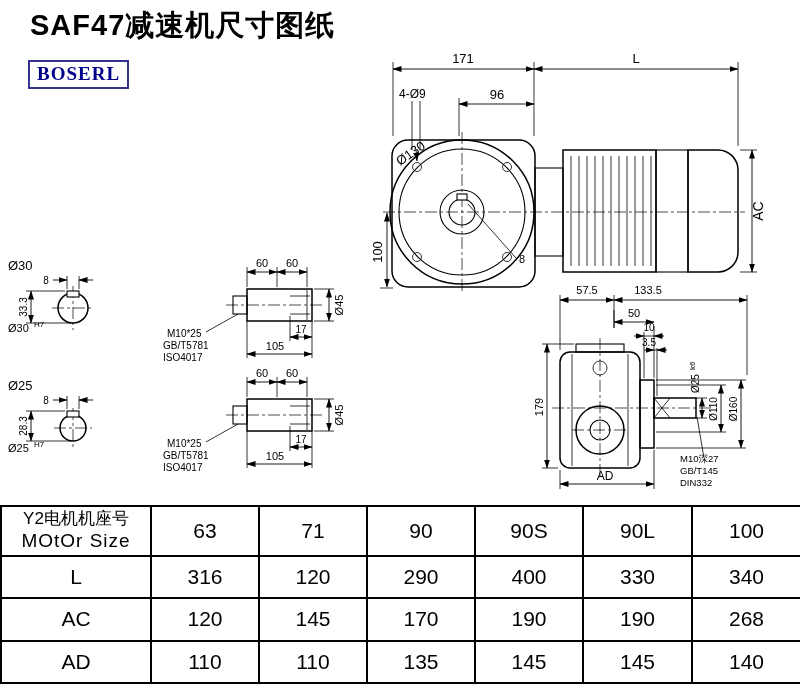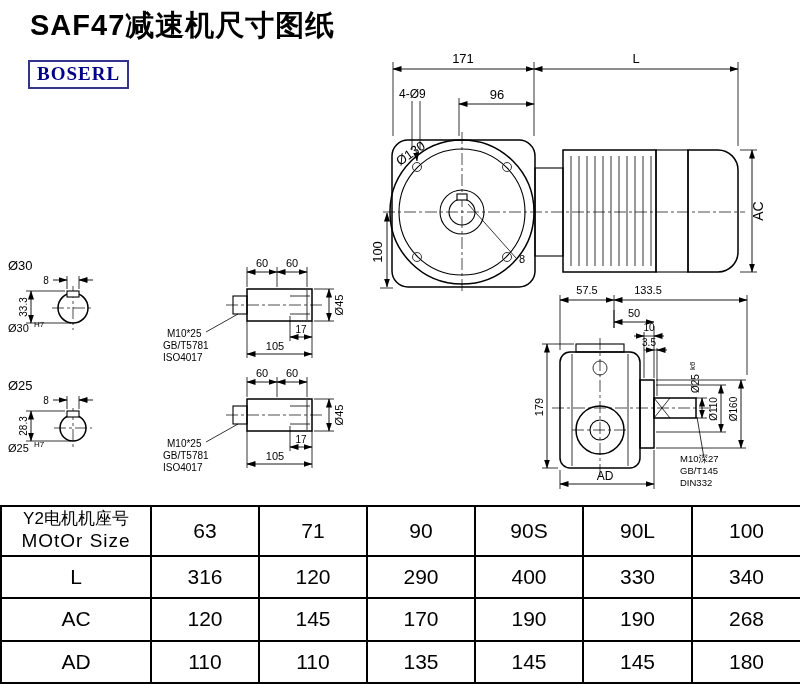--- a/index.html
+++ b/index.html
@@ -332,18 +332,18 @@
       <td>190</td>
       <td>268</td>
     </tr>
     <tr>
       <td>AD</td>
       <td>110</td>
       <td>110</td>
       <td>135</td>
       <td>145</td>
       <td>145</td>
-      <td>180</td>
+      <td>140</td>
     </tr>
   </tbody>
     </table>
 
 </div>
 
 </body></html>

